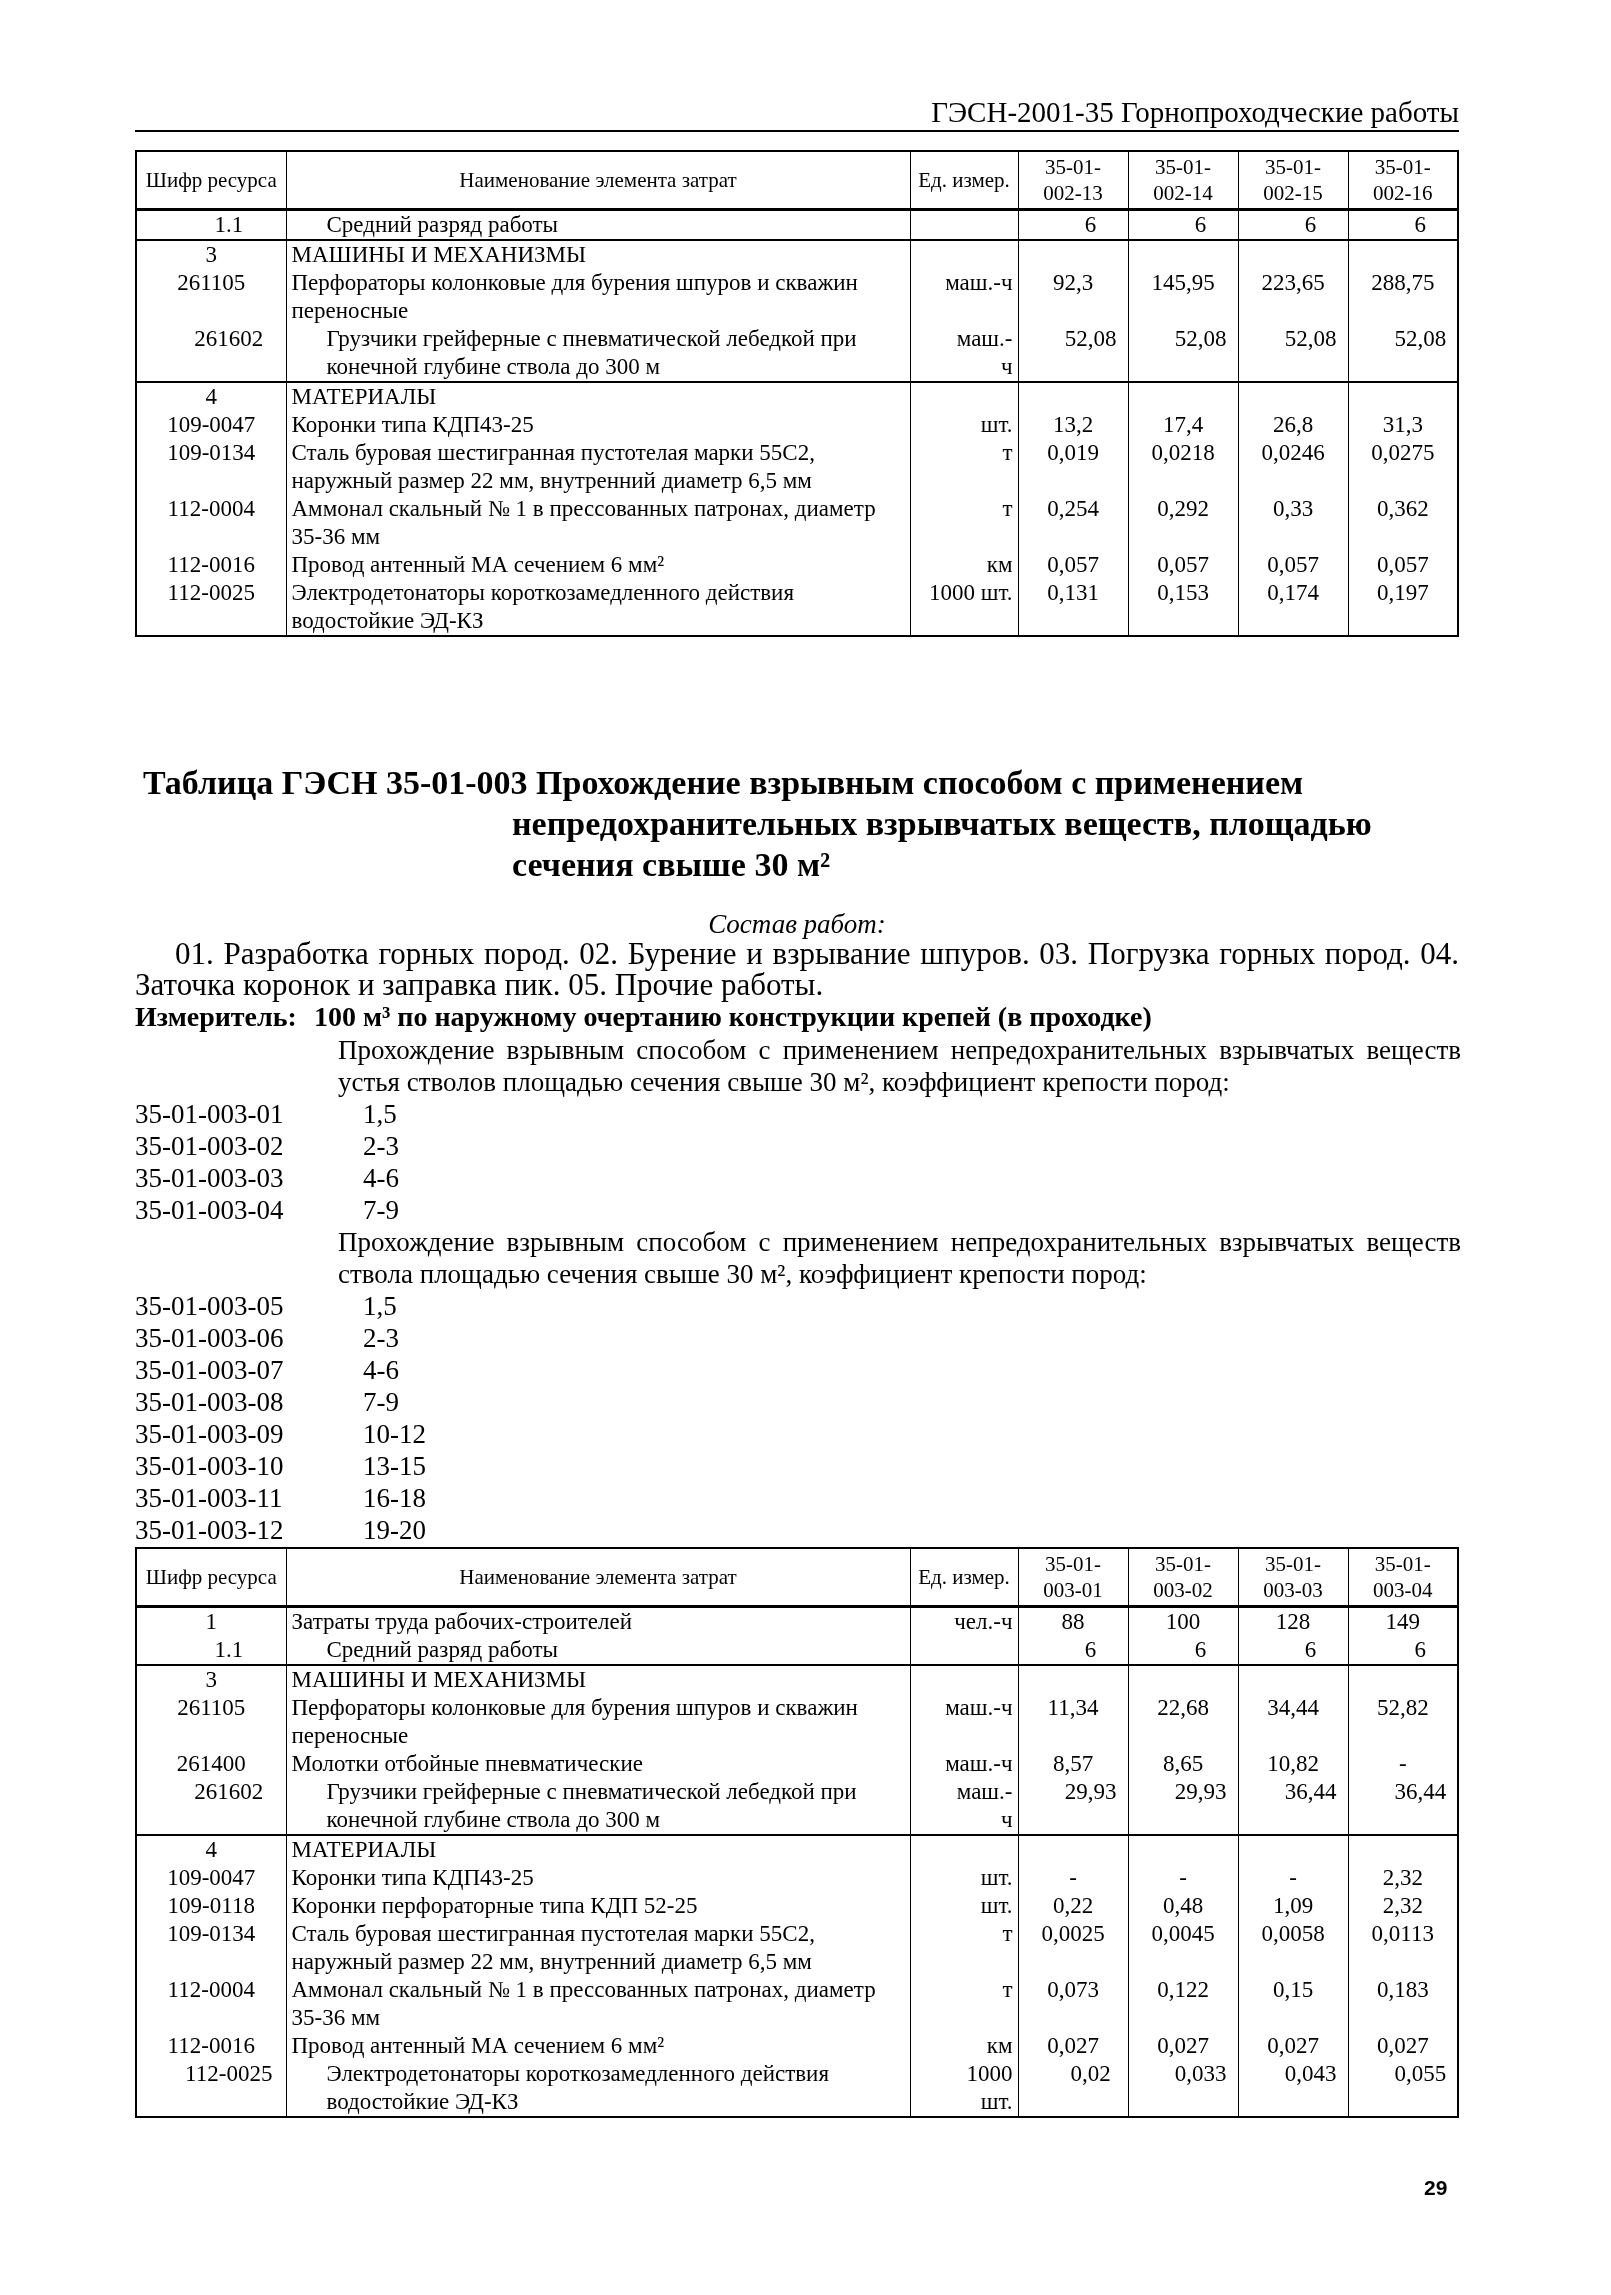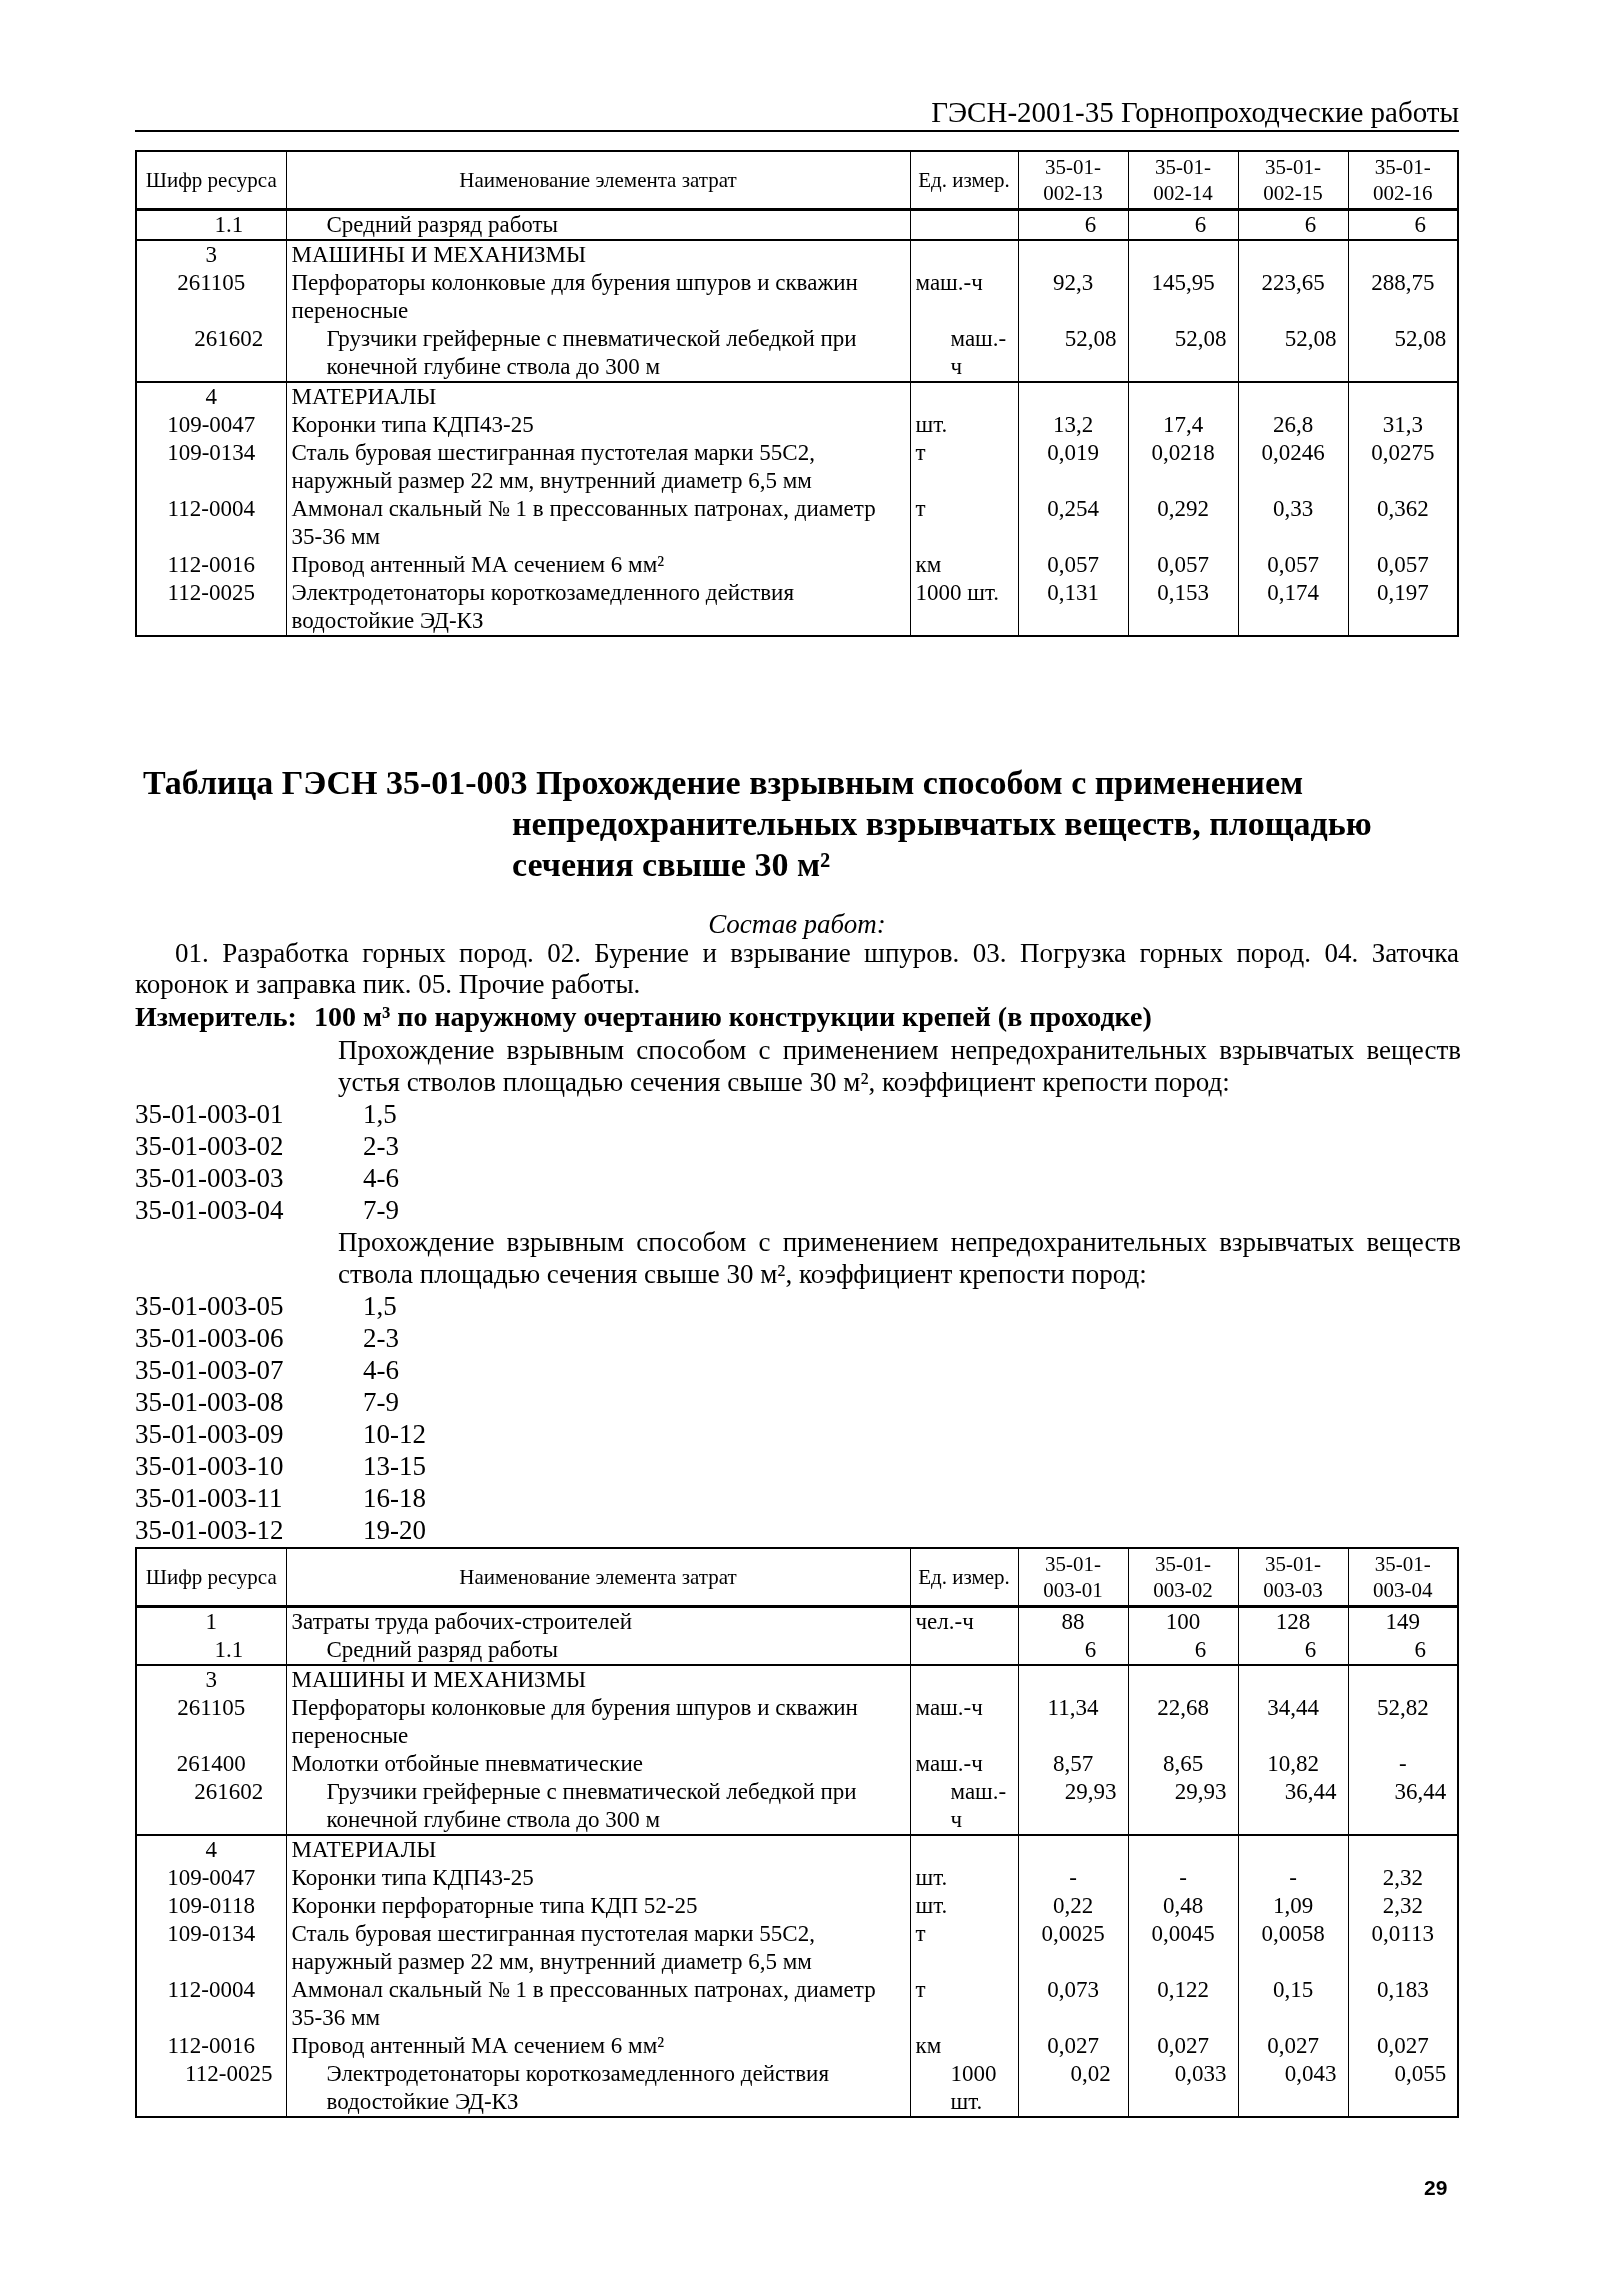--- a/index.html
+++ b/index.html
@@ -16,33 +16,33 @@
   table.norm { position: absolute; border-collapse: collapse; table-layout: fixed;
                font-size: 23px; line-height: 28px; }
   table.norm td, table.norm th { border-left: 1.5px solid #000; border-right: 1.5px solid #000;
                padding: 0 5px; vertical-align: top; font-weight: normal; }
   table.norm { border: 2.5px solid #000; }
   table.norm thead th { border: 1.5px solid #000; border-bottom: 3px solid #000;
                vertical-align: middle; text-align: center; font-size: 21px; line-height: 26px;
                padding: 2px 3px; }
   table.norm tr.grp-end td { border-bottom: 2.5px solid #000; padding-left: 40px; }
   td.code { text-align: center; }
-  td.unit { text-align: left; }
+  td.unit { text-align: right; }
   td.val { text-align: center; }
   .sec-title { font-weight: bold; padding-left: 7px; }
   .bold { font-weight: bold; }
 
   
   .tbl-heading { left: 143px; top: 762px; width: 1354px; font-weight: bold;
                  font-size: 34px; line-height: 41px; }
   .tbl-heading .cont { padding-left: 369px; display: block; }
 
   .subhead { left: 135px; top: 908px; width: 1324px; text-align: center;
              font-style: italic; font-size: 27px; line-height: 32px; }
-  .works { left: 135px; top: 938px; width: 1324px; font-size: 27px; line-height: 31px;
+  .works { left: 135px; top: 938px; width: 1324px; font-size: 31px; line-height: 31px;
            text-indent: 40px; text-align: justify; }
   .measure { left: 135px; top: 1000px; width: 1324px; font-size: 28px; line-height: 33px;
              font-weight: bold; padding-left: 0; }
   .desc { left: 338px; width: 1123px; font-size: 27px; line-height: 32px; text-align: justify; }
   .codes { left: 135px; font-size: 27px; line-height: 32px; }
   .codes .row { display: flex; }
   .codes .c1 { width: 228px; }
   .codes .c2 { width: 150px; }
 
   .page-num { left: 1424px; top: 2176px; font-family: "Liberation Sans", "DejaVu Sans", sans-serif;

